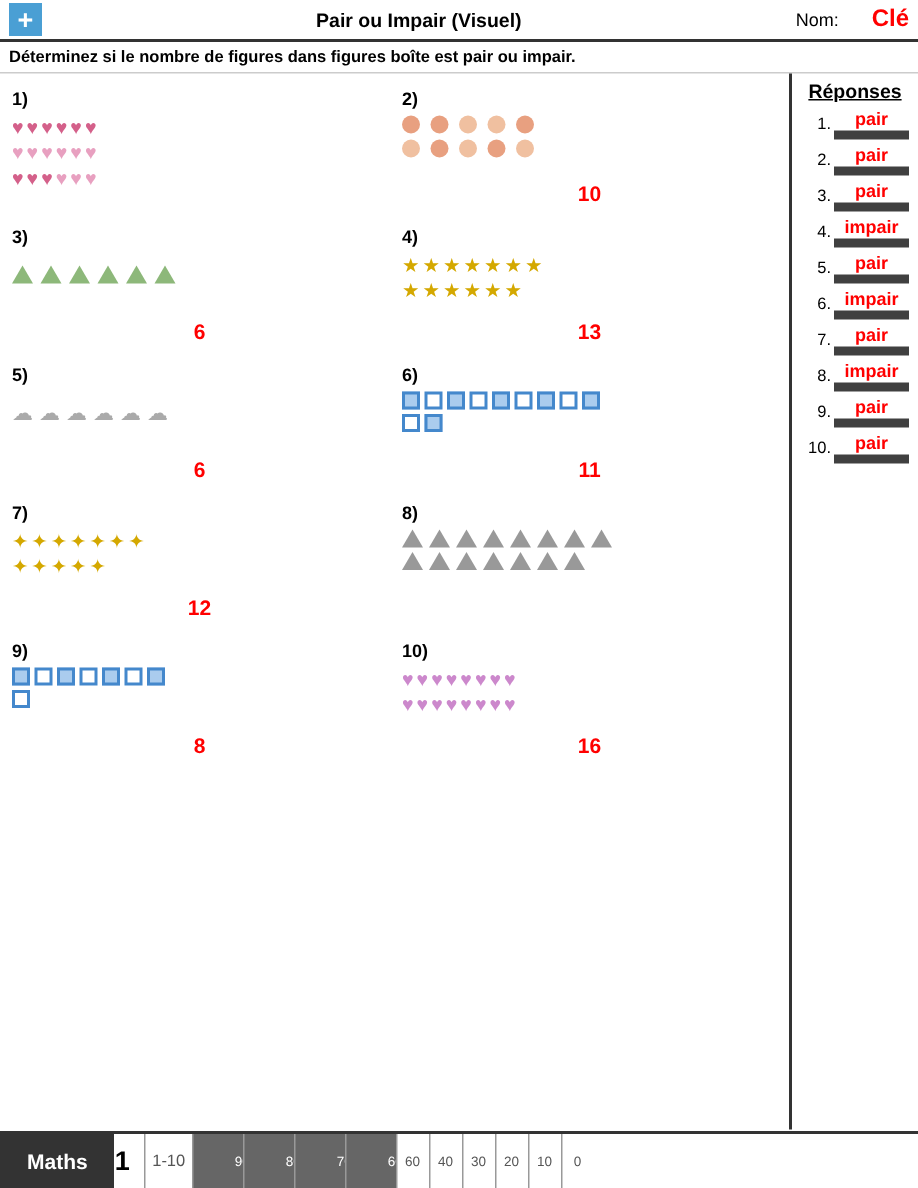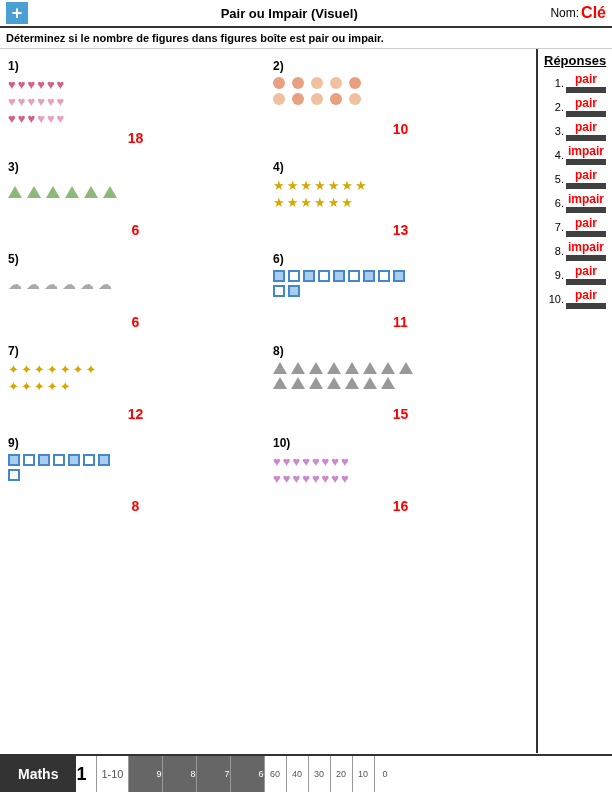--- a/index.html
+++ b/index.html
@@ -40,21 +40,21 @@
       line-height: 1;
     }
     .header-title {
       flex: 1;
       text-align: center;
       font-size: 13px;
       font-weight: bold;
     }
     .header-nom {
       font-size: 12px;
-      margin-right: 2px;
+      margin-right: 22px;
     }
     .header-cle {
       font-size: 16px;
       font-weight: bold;
       color: red;
     }
 
     
     .instructions {
       padding: 4px 6px;
@@ -71,21 +71,21 @@
 
     
     .problems {
       flex: 1;
       padding: 6px 8px;
       border-right: 2px solid #333;
     }
 
     
     .answers-sidebar {
-      width: 74px;
+      width: 84px;
       padding: 4px 6px;
     }
     .answers-title {
       font-size: 13px;
       font-weight: bold;
       text-align: center;
       margin-bottom: 4px;
       text-decoration: underline;
     }
     .answer-item {
@@ -317,21 +317,20 @@
           </div>
           <div class="icon-row">
             <span class="heart">♥</span>
             <span class="heart">♥</span>
             <span class="heart">♥</span>
             <span class="heart-pink">♥</span>
             <span class="heart-pink">♥</span>
             <span class="heart-pink">♥</span>
           </div>
         </div>
-        <div class="count-number">18</div>
       </div>
 
       <div class="problem-box">
         <div class="problem-number">2)</div>
         <div class="figures-area">
           <div class="icon-row">
             <span class="circle-peach"></span>&nbsp;
             <span class="circle-peach"></span>&nbsp;
             <span class="circle-light"></span>&nbsp;
             <span class="circle-light"></span>&nbsp;
@@ -463,21 +462,20 @@
           <div class="icon-row" style="gap:4px; margin-top:3px;">
             <span class="triangle-gray"></span>
             <span class="triangle-gray"></span>
             <span class="triangle-gray"></span>
             <span class="triangle-gray"></span>
             <span class="triangle-gray"></span>
             <span class="triangle-gray"></span>
             <span class="triangle-gray"></span>
           </div>
         </div>
-        <div class="count-number">15</div>
       </div>
 
       <div class="problem-box">
         <div class="problem-number">9)</div>
         <div class="figures-area">
           <div class="icon-row" style="gap:3px;">
             <span class="square-blue"></span>
             <span class="square-blue-outline"></span>
             <span class="square-blue"></span>
             <span class="square-blue-outline"></span>

